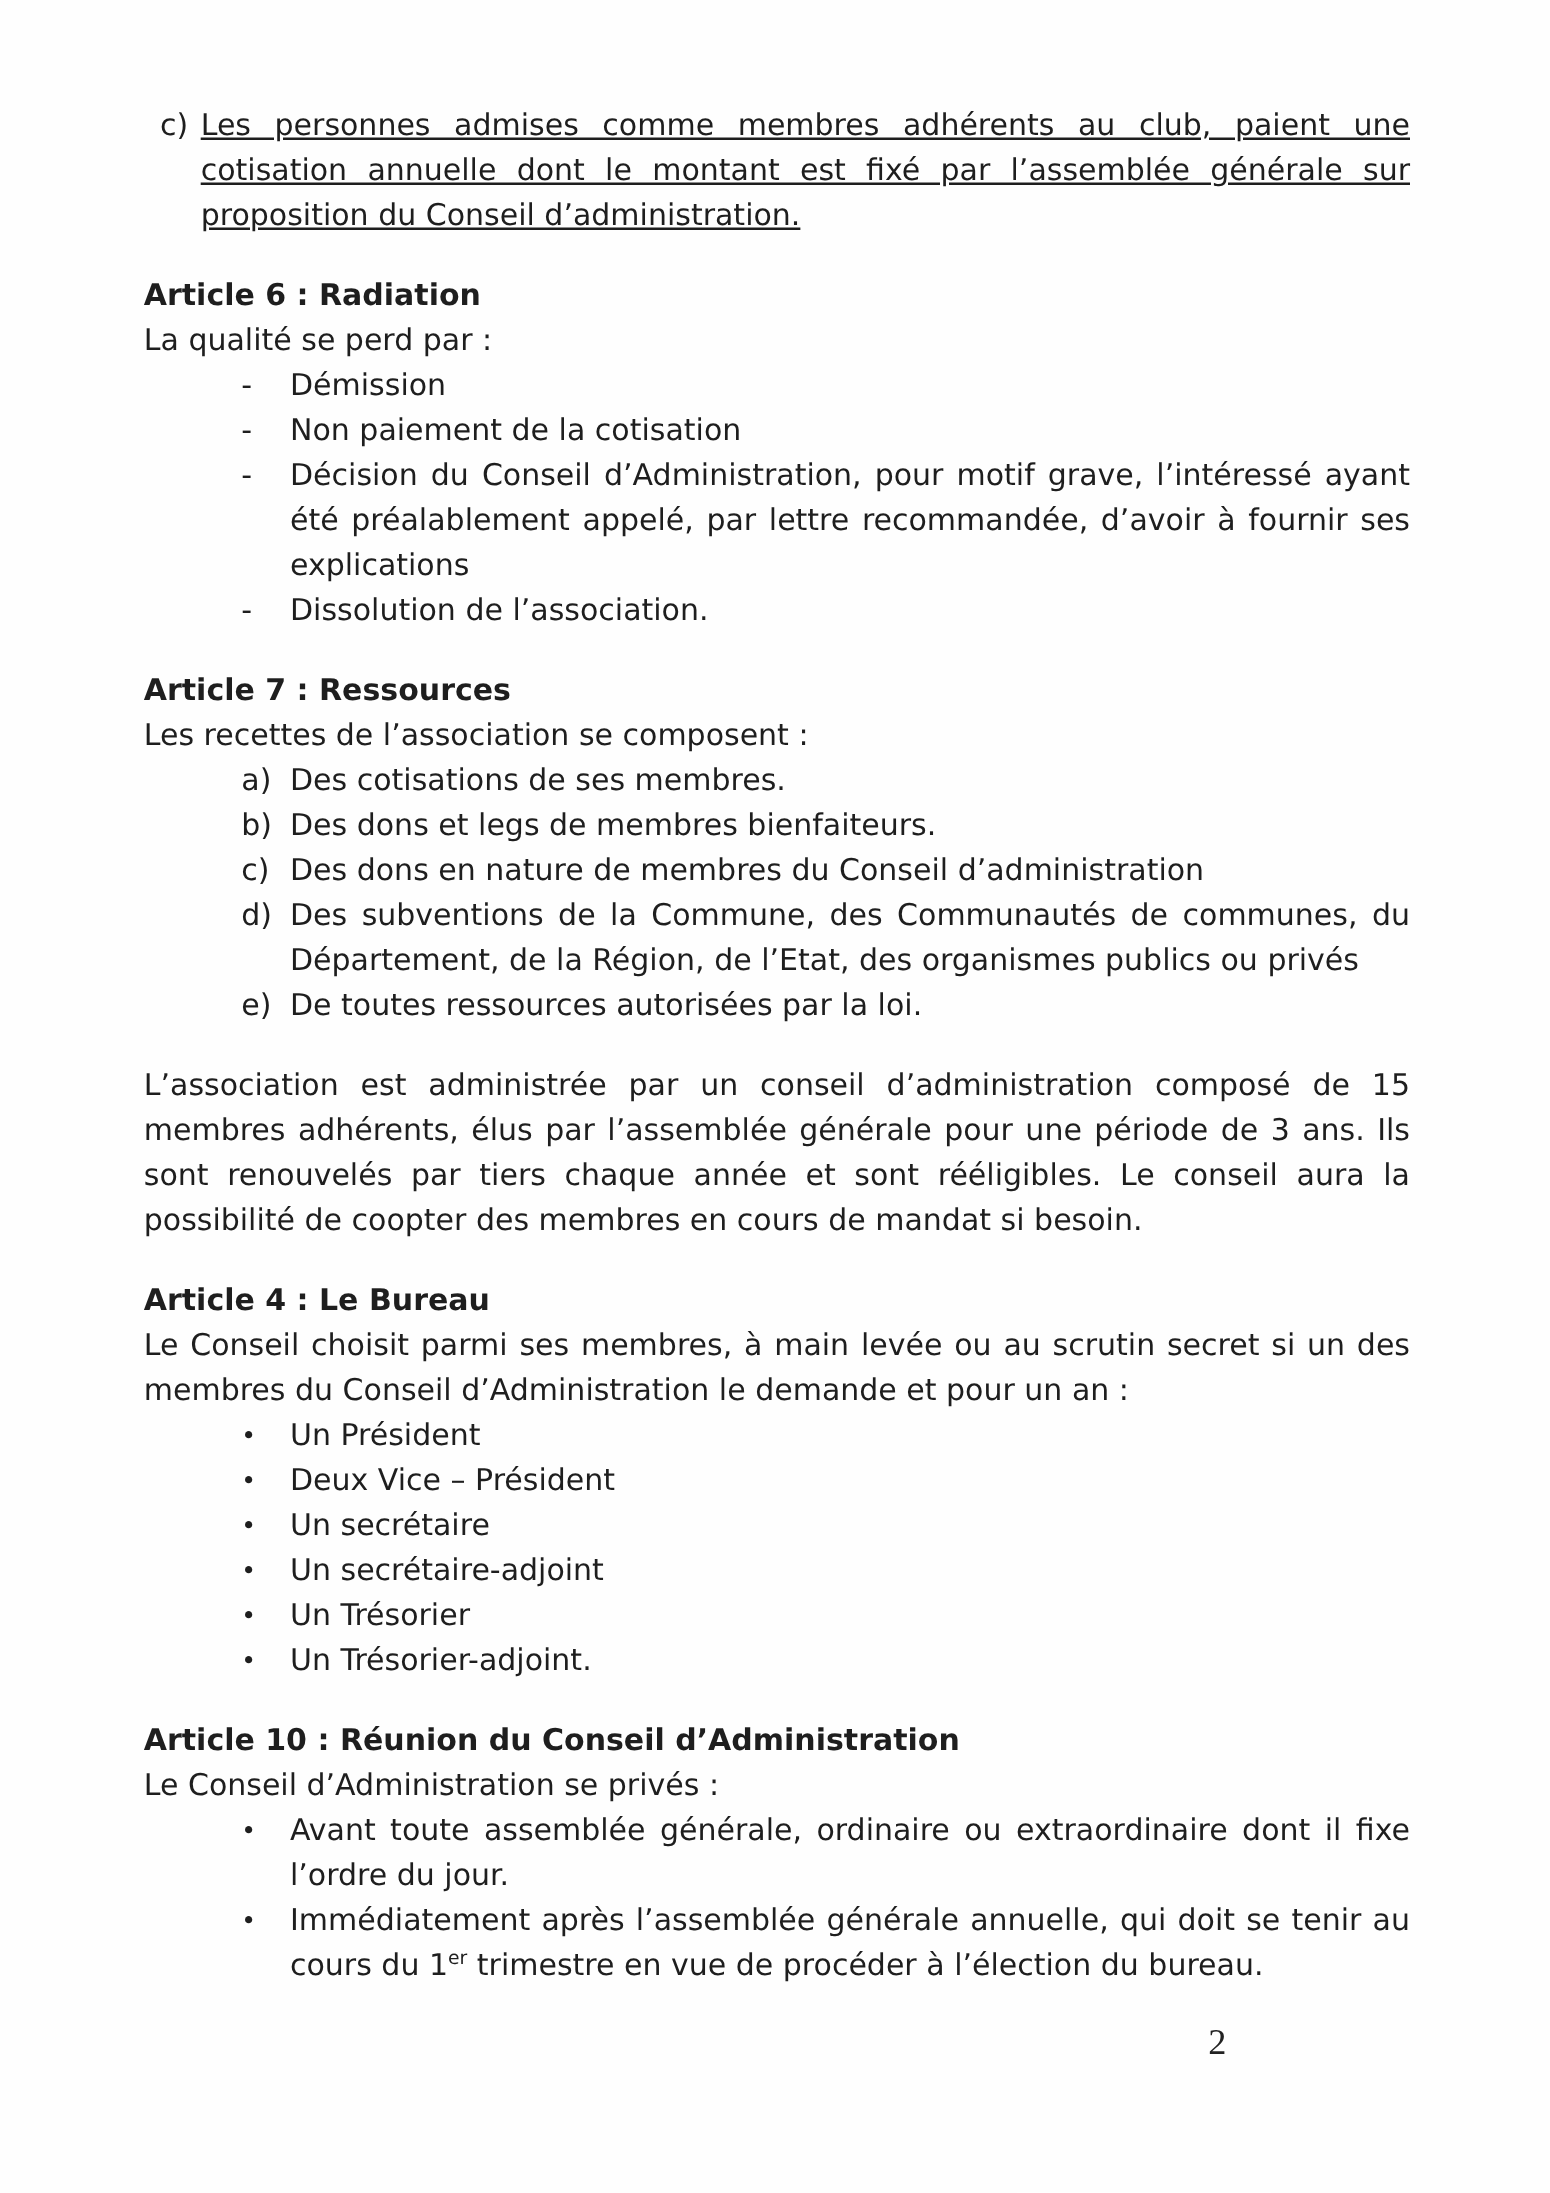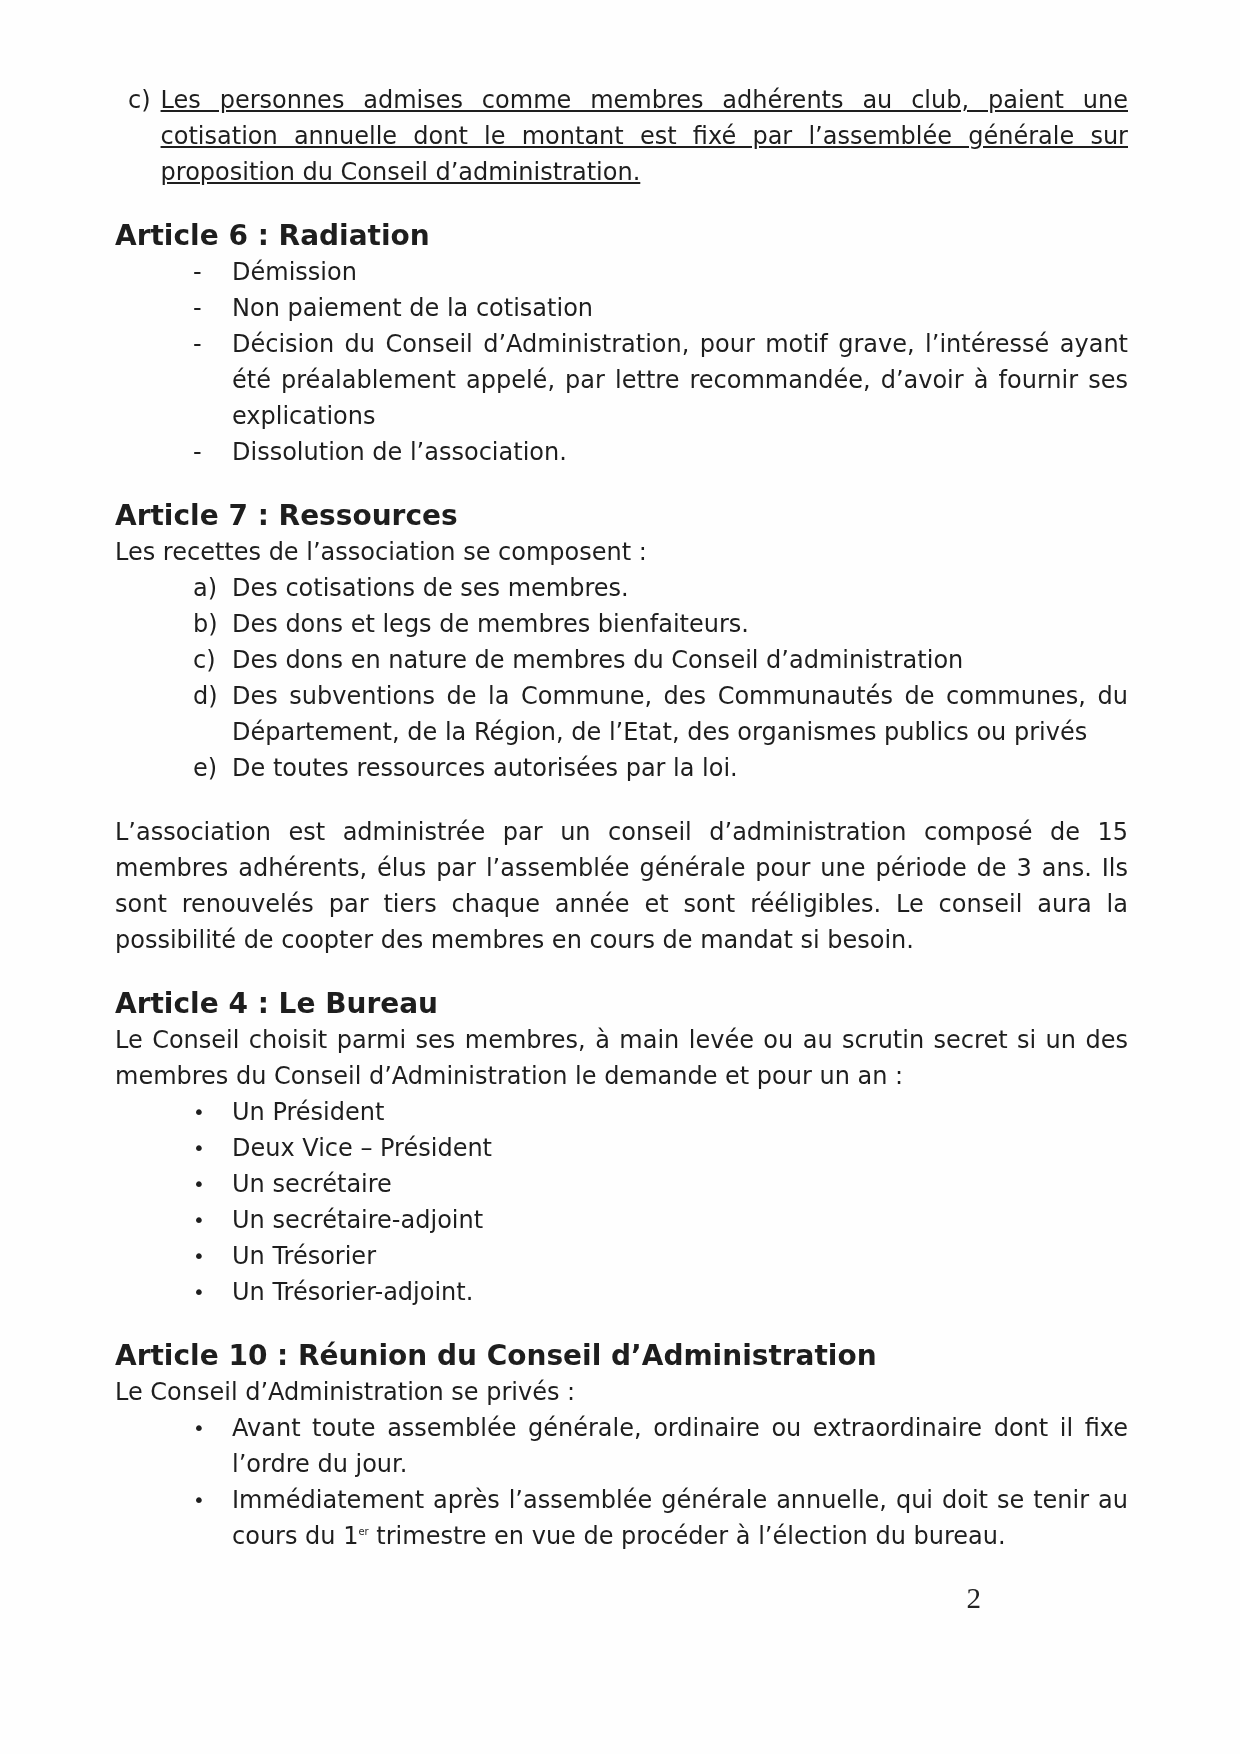--- a/index.html
+++ b/index.html
@@ -33,36 +33,36 @@
     white-space: nowrap;
   }
   .intro-item .item-text {
     flex: 1;
     text-align: justify;
     padding-left: 10px;
     text-decoration: underline;
   }
   
   .article { margin-top: 28px; }
-  .article-title { font-size: 28px; line-height: 36px; font-weight: 700; }
+  .article-title { font-size: 24px; line-height: 36px; font-weight: 700; }
   .article-lead { text-align: justify; }
   
   .list { padding-left: 78px; }
   .list-item { display: flex; }
   .list-item .marker {
     flex: 0 0 39px;
     white-space: nowrap;
   }
   .list-item.bullet .marker { font-size: 20px; }
   .list-item .item-text {
     flex: 1;
     text-align: justify;
   }
   .sup {
-    font-size: 10px;
+    font-size: 15px;
     vertical-align: super;
     line-height: 0;
   }
   .page-number {
     margin-top: 26px;
     padding-right: 147px;
     text-align: right;
     font-family: "Liberation Serif", "DejaVu Serif", serif;
     font-size: 29px;
     line-height: 36px;
@@ -75,20 +75,21 @@
 <div class="page">
   <div class="doc">
 
     <div class="intro-item">
       <span class="marker">c)</span>
       <span class="item-text">Les personnes admises comme membres adhérents au club, paient une cotisation annuelle dont le montant est fixé par l’assemblée générale sur proposition du Conseil d’administration.</span>
     </div>
 
     <section class="article">
       <h2 class="article-title">Article 6 : Radiation</h2>
+      <p class="article-lead">La qualité se perd par :</p>
       <div class="list">
         <div class="list-item">
           <span class="marker">-</span>
           <span class="item-text">Démission</span>
         </div>
         <div class="list-item">
           <span class="marker">-</span>
           <span class="item-text">Non paiement de la cotisation</span>
         </div>
         <div class="list-item">

